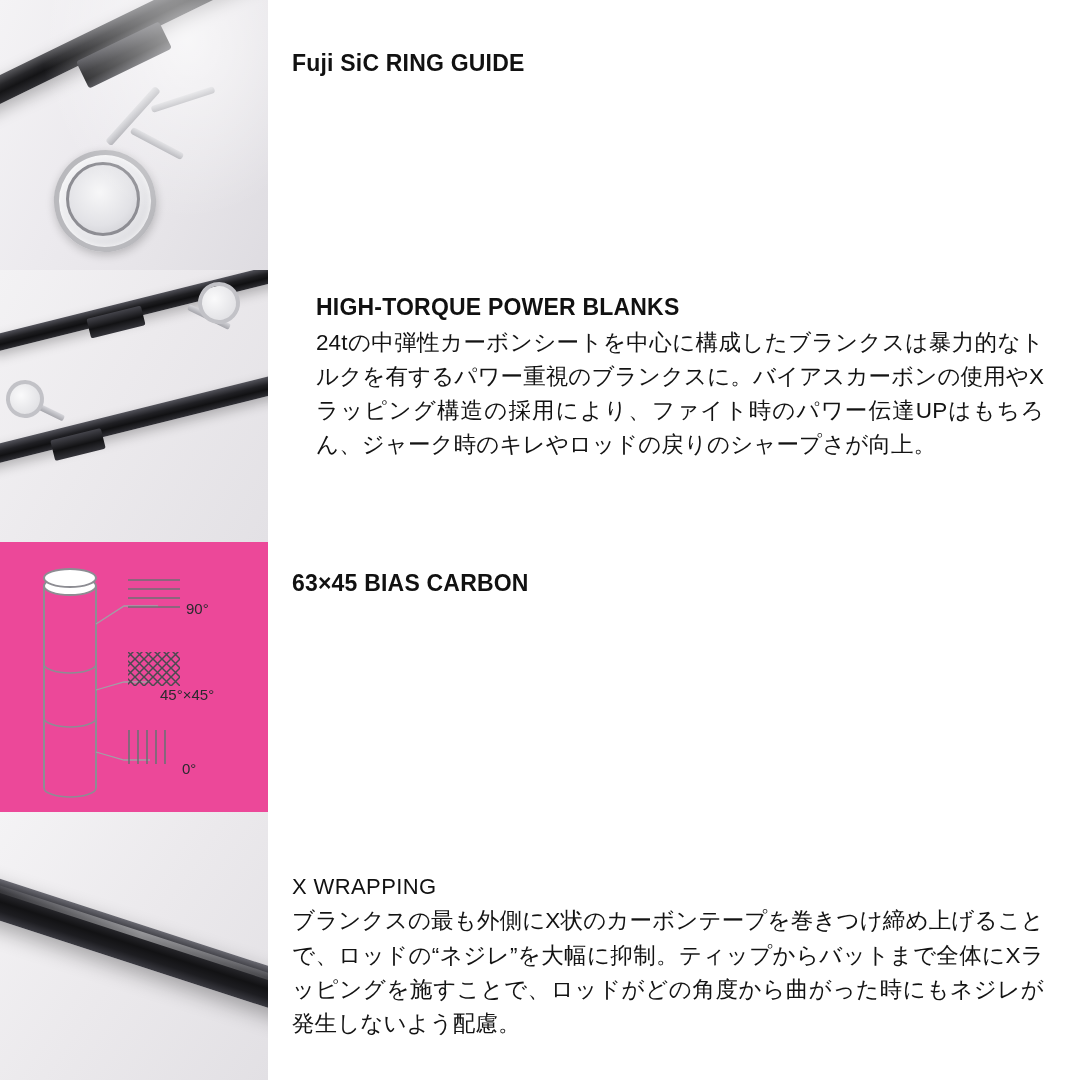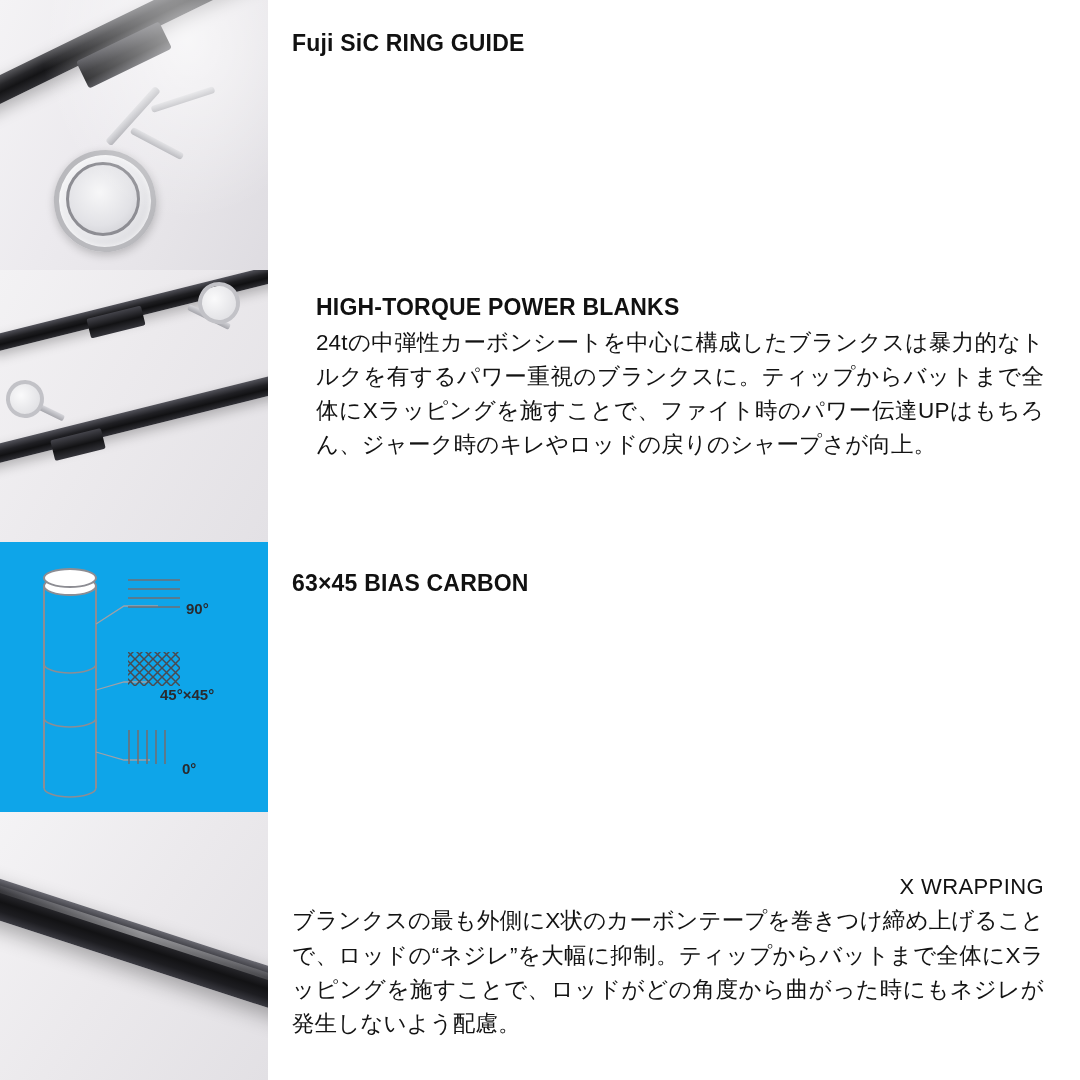--- a/index.html
+++ b/index.html
@@ -47,34 +47,33 @@
     letter-spacing: 0.2px;
     color: #111111;
     margin: 0;
     padding: 0;
     line-height: 1.2;
   }
   .heading.light {
     font-weight: normal;
     font-size: 22px;
     letter-spacing: 0.4px;
-    text-align: right;
   }
   .body-text {
     font-size: 22.5px;
     line-height: 1.52;
     color: #131313;
     margin: 4px 0 0 0;
     letter-spacing: 0.1px;
     text-align: justify;
     text-justify: inter-ideograph;
   }
 
   
-  .sec-1 .text-col { padding-top: 30px; }
+  .sec-1 .text-col { padding-top: 50px; }
   .sec-2 .text-col { padding-top: 24px; margin-left: 24px; }
   .sec-3 .text-col { padding-top: 28px; }
   .sec-4 .text-col { padding-top: 62px; }
 
   
   .photo1 {
     background: linear-gradient(115deg, #f4f3f5 0%, #eceaee 40%, #e6e4e8 70%, #dedce1 100%);
   }
   .photo1 .blank {
     position: absolute;
@@ -206,22 +205,21 @@
   .photo2 .glegB {
     position: absolute;
     left: 22px; top: 136px; width: 44px; height: 6px;
     background: linear-gradient(180deg, #d5d5da, #a6a6ac);
     transform: rotate(26deg);
     border-radius: 2px;
   }
 
   
   .diagram3 {
-    background: #0ea5e9;
-    font-weight: bold;
+    background: #ec4899;
   }
   .diagram3 svg { display: block; }
 
   
   .photo4 {
     background: linear-gradient(125deg, #f4f3f5 0%, #ebe9ec 50%, #e2e0e4 100%);
   }
   .photo4 .rod {
     position: absolute;
     left: -30px; top: 58px; width: 360px; height: 40px;
@@ -268,21 +266,21 @@
       <div class="glegA"></div>
       <div class="gringA"></div>
       <div class="rodB"></div>
       <div class="wrapB"></div>
       <div class="glegB"></div>
       <div class="gringB"></div>
       <div class="hilite"></div>
     </div>
     <div class="text-col">
       <h2 class="heading">HIGH-TORQUE POWER BLANKS</h2>
-      <p class="body-text">24tの中弾性カーボンシートを中心に構成したブランクスは暴力的なトルクを有するパワー重視のブランクスに。ティップからバットまで全体にXラッピングを施すことで、ファイト時のパワー伝達UPはもちろん、ジャーク時のキレやロッドの戻りのシャープさが向上。</p>
+      <p class="body-text">24tの中弾性カーボンシートを中心に構成したブランクスは暴力的なトルクを有するパワー重視のブランクスに。バイアスカーボンの使用やXラッピング構造の採用により、ファイト時のパワー伝達UPはもちろん、ジャーク時のキレやロッドの戻りのシャープさが向上。</p>
     </div>
   </div>
 
   <div class="section sec-3">
     <div class="visual diagram3">
       <svg width="268" height="270" viewBox="0 0 268 270">
         <defs>
           <pattern id="hatch90" width="200" height="9" patternUnits="userSpaceOnUse">
             <line x1="0" y1="2" x2="200" y2="2" stroke="#6e6e74" stroke-width="1.6"></line>
           </pattern>

